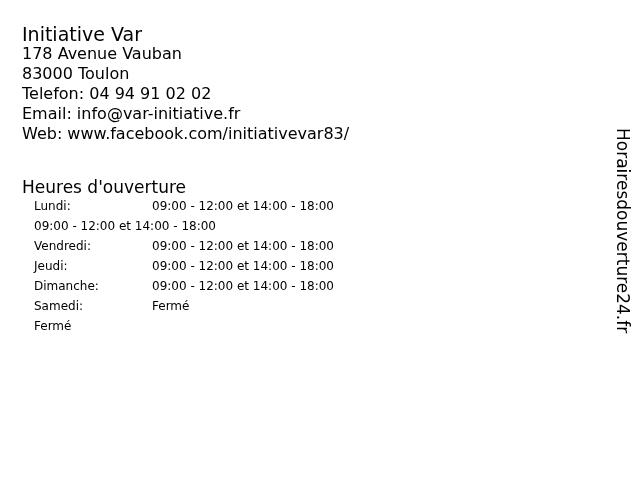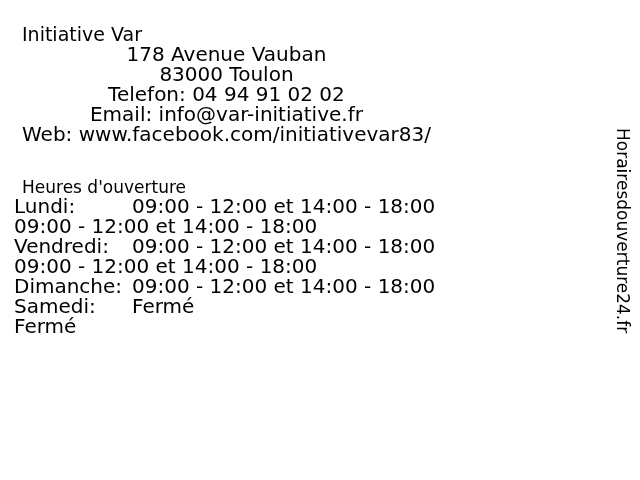--- a/index.html
+++ b/index.html
@@ -17,38 +17,37 @@
     left: 22px;
     top: 10px;
     font-size: 19px;
     font-weight: normal;
     white-space: nowrap;
   }
   .contact-block {
     position: absolute;
     left: 22px;
     top: 44px;
-    font-size: 20px;
+    font-size: 16px;
     line-height: 20px;
     white-space: nowrap;
-    text-align: center;
   }
   .hours-heading {
     position: absolute;
     left: 22px;
     top: 163px;
     font-size: 17px;
     font-weight: normal;
     white-space: nowrap;
   }
   .hours-table {
     position: absolute;
-    left: 14px;
+    left: 34px;
     top: 196px;
-    font-size: 20px;
+    font-size: 12px;
     line-height: 20px;
   }
   .hours-row { display: flex; }
   .hours-day {
     width: 118px;
     flex: 0 0 118px;
     white-space: nowrap;
   }
   .hours-time { white-space: nowrap; }
   .watermark {
@@ -82,20 +81,21 @@
     <span class="hours-time">09:00 - 12:00 et 14:00 - 18:00</span>
   </div>
   <div class="hours-row">
     <span class="hours-time">09:00 - 12:00 et 14:00 - 18:00</span>
   </div>
   <div class="hours-row">
     <span class="hours-day">Vendredi:</span>
     <span class="hours-time">09:00 - 12:00 et 14:00 - 18:00</span>
   </div>
   <div class="hours-row">
+    <span class="hours-day">Jeudi:</span>
     <span class="hours-time">09:00 - 12:00 et 14:00 - 18:00</span>
   </div>
   <div class="hours-row">
     <span class="hours-day">Dimanche:</span>
     <span class="hours-time">09:00 - 12:00 et 14:00 - 18:00</span>
   </div>
   <div class="hours-row">
     <span class="hours-day">Samedi:</span>
     <span class="hours-time">Fermé</span>
   </div>

